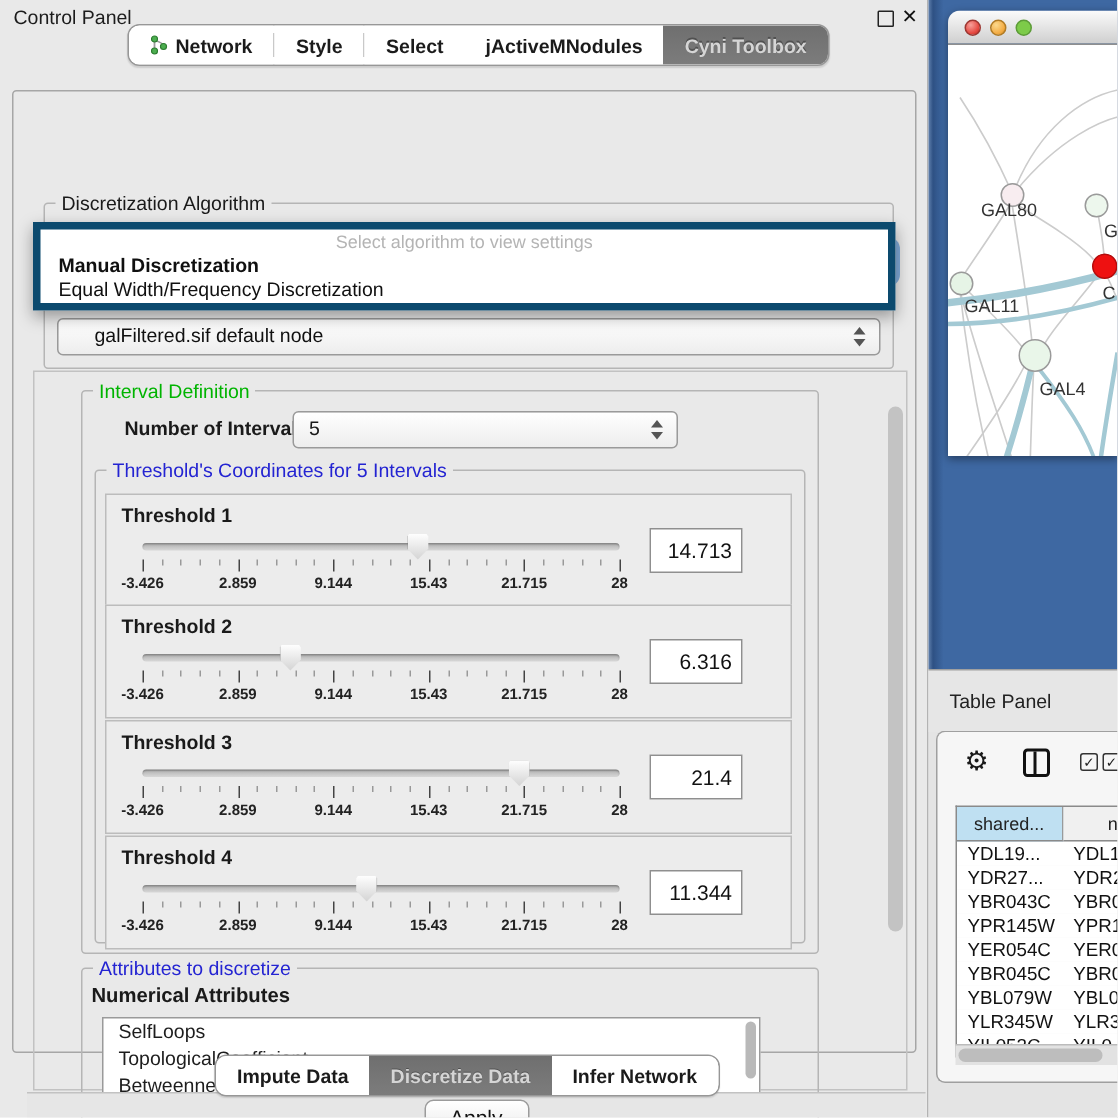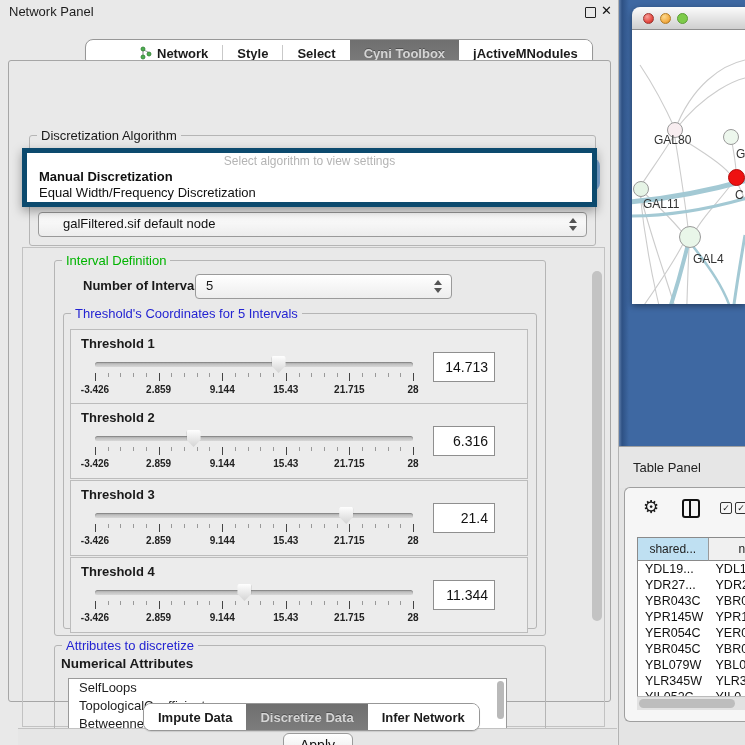--- a/index.html
+++ b/index.html
@@ -9,21 +9,21 @@
   
   .control-panel{position:absolute;left:0;top:0;width:618px;height:745px;border-right:1px solid #b3b3b3;}
   .cp-titlebar{position:absolute;left:0;top:0;width:100%;height:24px;}
   .cp-title{position:absolute;left:9px;top:4px;font-size:13px;color:#1c1c1c;}
   .float-ico{position:absolute;left:585px;top:7px;width:9px;height:9px;border:1.5px solid #222;border-radius:1px;cursor:default;}
   .close-ico{position:absolute;left:601px;top:3px;font-size:13px;font-weight:bold;color:#111;}
   
   .segbar{position:absolute;display:inline-flex;align-items:stretch;background:#fff;
           border:1px solid #979797;border-radius:8px;overflow:hidden;height:26px;
           box-shadow:0 1px 1px rgba(0,0,0,.12);}
-  .top-tabs{left:85px;top:39px;padding-left:40px;}
+  .top-tabs{left:85px;top:16px;}
   .seg{display:flex;align-items:center;gap:5px;padding:0 14px;font-size:13px;font-weight:600;color:#1b1b1b;background:#fff;}
   .seg.selected{background:linear-gradient(#6f6f6f,#7c7c7c);color:#d5d5d5;text-shadow:0 -1px 0 rgba(0,0,0,.3);}
   .seg-sep{width:1px;background:#c9c9c9;margin:5px 0;}
   .bottom-tabs{left:143px;top:703px;}
   
   .cp-frame{position:absolute;left:8px;top:60px;width:601px;height:640px;border:1px solid #a6a6a6;border-radius:3px;background:#e9e9e9;}
   .grp{position:absolute;border:1px solid #b5b5b5;border-radius:3px;}
   .grp-label{position:absolute;top:-8px;left:7px;background:#e9e9e9;padding:0 4px;font-size:13px;}
   .grp-alg{left:20px;top:74px;width:565px;height:56px;}
   .combo-peek{position:absolute;left:566px;top:100px;width:20px;height:25px;background:#f6f6f6;
@@ -117,21 +117,21 @@
   .h-scroll{position:absolute;left:12px;top:208px;width:109px;height:13px;background:#e2e2e2;border-top:1px solid #bbb;}
   .h-thumb{position:absolute;left:2px;top:2px;width:96px;height:9px;border-radius:5px;background:#bdbdbd;}
 </style>
 </head>
 <body>
 
 <div class="root">
 
   <div class="control-panel">
     <div class="cp-titlebar">
-      <span class="cp-title">Network Panel</span>
+      <span class="cp-title">Control Panel</span>
       <span class="float-ico"></span>
       <span class="close-ico">✕</span>
     </div>
 
     <div class="segbar top-tabs">
       <div class="seg">
         <svg width="12" height="14" viewBox="0 0 12 14">
           <path d="M3 3 L3 11 M3 4 C7 5 9 6 9 8" stroke="#9b9b9b" fill="none" stroke-width="1.2"></path>
           <circle cx="3" cy="3" r="2" fill="#4cae4f" stroke="#2e7d32" stroke-width="0.8"></circle>
           <circle cx="3" cy="11" r="2" fill="#4cae4f" stroke="#2e7d32" stroke-width="0.8"></circle>
@@ -140,25 +140,25 @@
         <span>Network</span>
       </div>
       <div class="seg-sep"></div>
       <div class="seg">
           <span>Style</span>
         </div>
       <div class="seg-sep"></div>
       <div class="seg">
           <span>Select</span>
         </div>
+      <div class="seg">
+          <span>jActiveMNodules</span>
+        </div>
       <div class="seg selected">
           <span>Cyni Toolbox</span>
-        </div>
-      <div class="seg">
-          <span>jActiveMNodules</span>
         </div>
     </div>
 
     <div class="cp-frame">
 
       <div class="grp grp-alg">
         <span class="grp-label">Discretization Algorithm</span>
       </div>
 
       <div class="combo-peek"></div>

